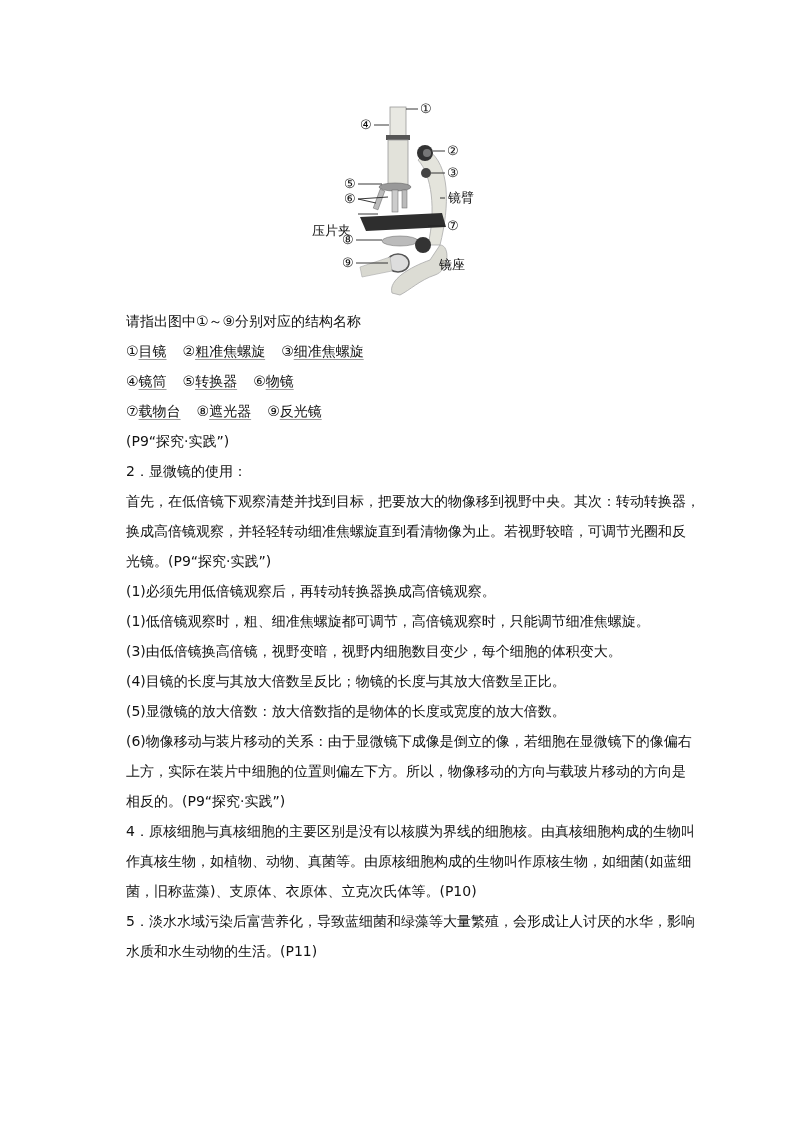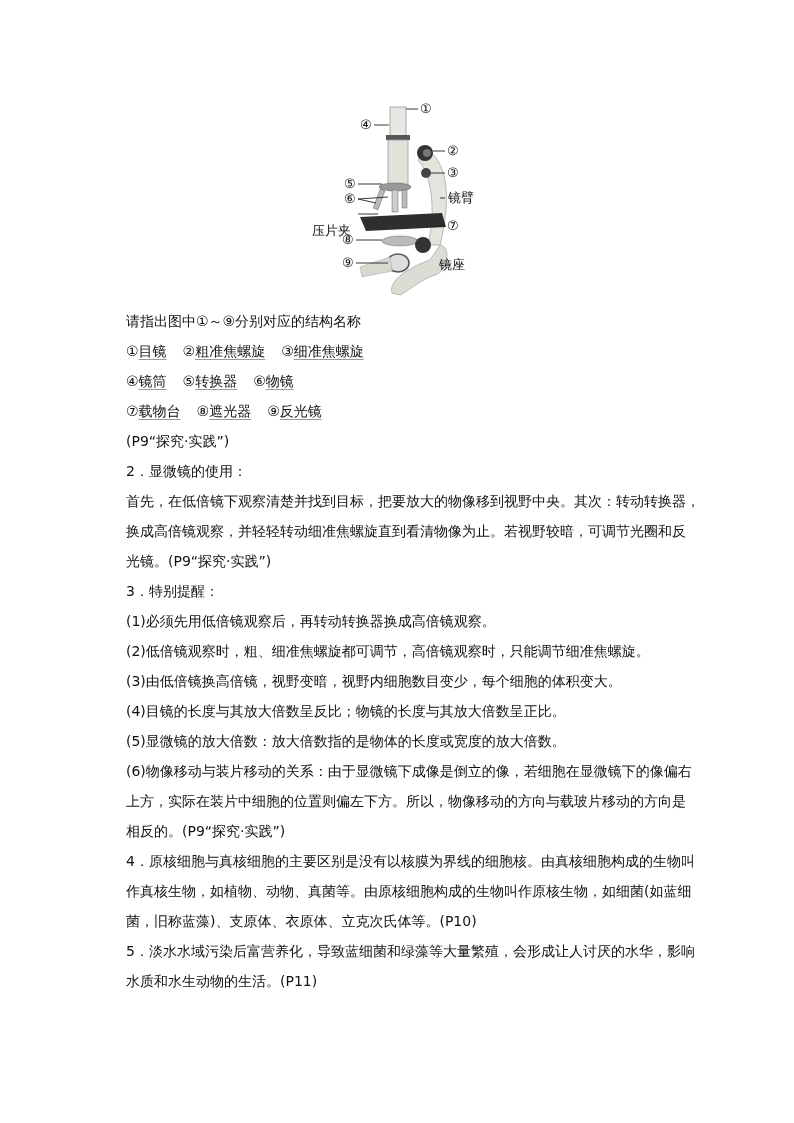--- a/index.html
+++ b/index.html
@@ -89,23 +89,22 @@
   <div class="line">
     <span>⑦</span><span class="u">载物台</span><span class="gap"></span><span>⑧</span><span class="u">遮光器</span><span class="gap"></span><span>⑨</span><span class="u">反光镜</span>
   </div>
   <div class="line">(P9“探究·实践”)</div>
 
   <div class="line">2．显微镜的使用：</div>
   <div class="line">首先，在低倍镜下观察清楚并找到目标，把要放大的物像移到视野中央。其次：转动转换器，</div>
   <div class="line">换成高倍镜观察，并轻轻转动细准焦螺旋直到看清物像为止。若视野较暗，可调节光圈和反</div>
   <div class="line">光镜。(P9“探究·实践”)</div>
 
-  <div class="line">3．特别提醒：</div>
   <div class="line">(1)必须先用低倍镜观察后，再转动转换器换成高倍镜观察。</div>
-  <div class="line">(2)低倍镜观察时，粗、细准焦螺旋都可调节，高倍镜观察时，只能调节细准焦螺旋。</div>
+  <div class="line">(1)低倍镜观察时，粗、细准焦螺旋都可调节，高倍镜观察时，只能调节细准焦螺旋。</div>
   <div class="line">(3)由低倍镜换高倍镜，视野变暗，视野内细胞数目变少，每个细胞的体积变大。</div>
   <div class="line">(4)目镜的长度与其放大倍数呈反比；物镜的长度与其放大倍数呈正比。</div>
   <div class="line">(5)显微镜的放大倍数：放大倍数指的是物体的长度或宽度的放大倍数。</div>
   <div class="line">(6)物像移动与装片移动的关系：由于显微镜下成像是倒立的像，若细胞在显微镜下的像偏右</div>
   <div class="line">上方，实际在装片中细胞的位置则偏左下方。所以，物像移动的方向与载玻片移动的方向是</div>
   <div class="line">相反的。(P9“探究·实践”)</div>
 
   <div class="line">4．原核细胞与真核细胞的主要区别是没有以核膜为界线的细胞核。由真核细胞构成的生物叫</div>
   <div class="line">作真核生物，如植物、动物、真菌等。由原核细胞构成的生物叫作原核生物，如细菌(如蓝细</div>
   <div class="line">菌，旧称蓝藻)、支原体、衣原体、立克次氏体等。(P10)</div>

